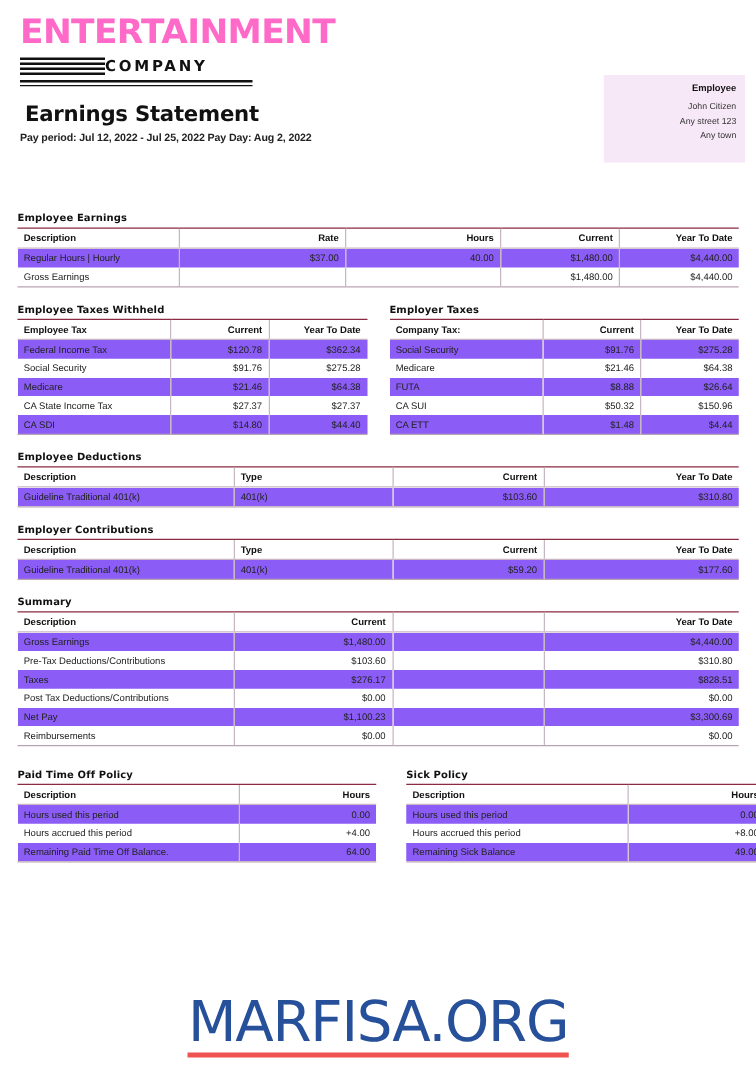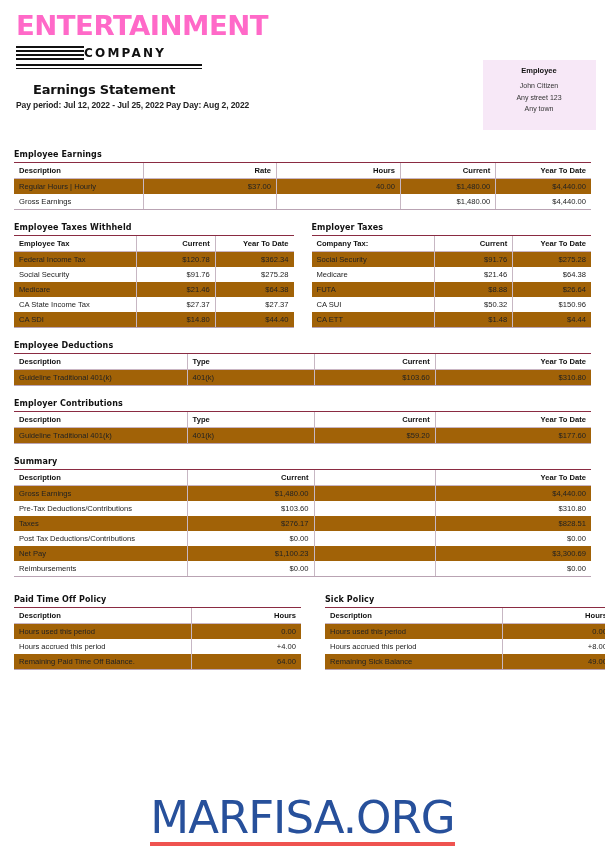--- a/index.html
+++ b/index.html
@@ -52,57 +52,57 @@
     line-height: 1;
   }
   .logo-rule { width: 186px; margin-top: 4px; }
   .logo-rule i { display: block; height: 1.5px; background: #111; }
   .logo-rule i.gap { background: transparent; height: 2px; }
 
   .title-block { position: absolute; left: 16px; top: 82px; }
   .doc-title {
     font-family: "DejaVu Sans", sans-serif;
     font-weight: 700;
-    font-size: 13px;
-    margin: 0 0 3px 17px;
+    font-size: 17px;
+    margin: 0 0 3px 4px;
     color: #111;
     letter-spacing: -0.2px;
   }
   .pay-line {
     font-size: 8.5px;
     font-weight: 700;
     color: #222;
     margin: 0;
     letter-spacing: -0.1px;
   }
 
   .employee-box {
     position: absolute;
     right: 9px;
     top: 60px;
     width: 113px;
     height: 70px;
     background: #f7e8f7;
     padding: 6px 7px 0 6px;
-    text-align: center;
+    text-align: right;
   }
   .employee-box .eb-title {
     font-size: 7.5px;
     font-weight: 700;
     color: #111;
     margin-bottom: 5px;
   }
   .employee-box .eb-line {
     font-size: 7px;
     color: #333;
     line-height: 1.65;
   }
 
   
-  .content { padding: 0 14px; }
+  .content { padding: 0 14px; margin-top: 20px; }
 
   .section { margin-bottom: 13px; }
   .section-label {
     font-family: "DejaVu Sans", sans-serif;
     font-size: 8px;
     font-weight: 700;
     color: #111;
     padding-bottom: 3px;
     letter-spacing: 0.1px;
   }
@@ -123,21 +123,21 @@
     white-space: nowrap;
   }
   table.ptbl tbody td {
     padding: 3px 5px;
     color: #222;
     border-bottom: none;
     white-space: nowrap;
     overflow: hidden;
     text-overflow: ellipsis;
   }
-  table.ptbl tbody tr.alt td { background: #a16207; }
+  table.ptbl tbody tr.alt td { background: #8b5cf6; }
   table.ptbl tbody tr:last-child td { border-bottom: 0.8px solid #b9a3b3; }
   table.ptbl .num { text-align: right; }
   table.ptbl .vsep { border-left: 0.8px solid #c7b7c3; }
 
   .two-col { display: flex; gap: 18px; align-items: flex-end; }
   .two-col > .section { flex: 1 1 0; margin-bottom: 13px; }
 
   .row-2up { display: flex; gap: 24px; }
   .row-2up > .section { width: 287px; flex: 0 0 287px; }
 

